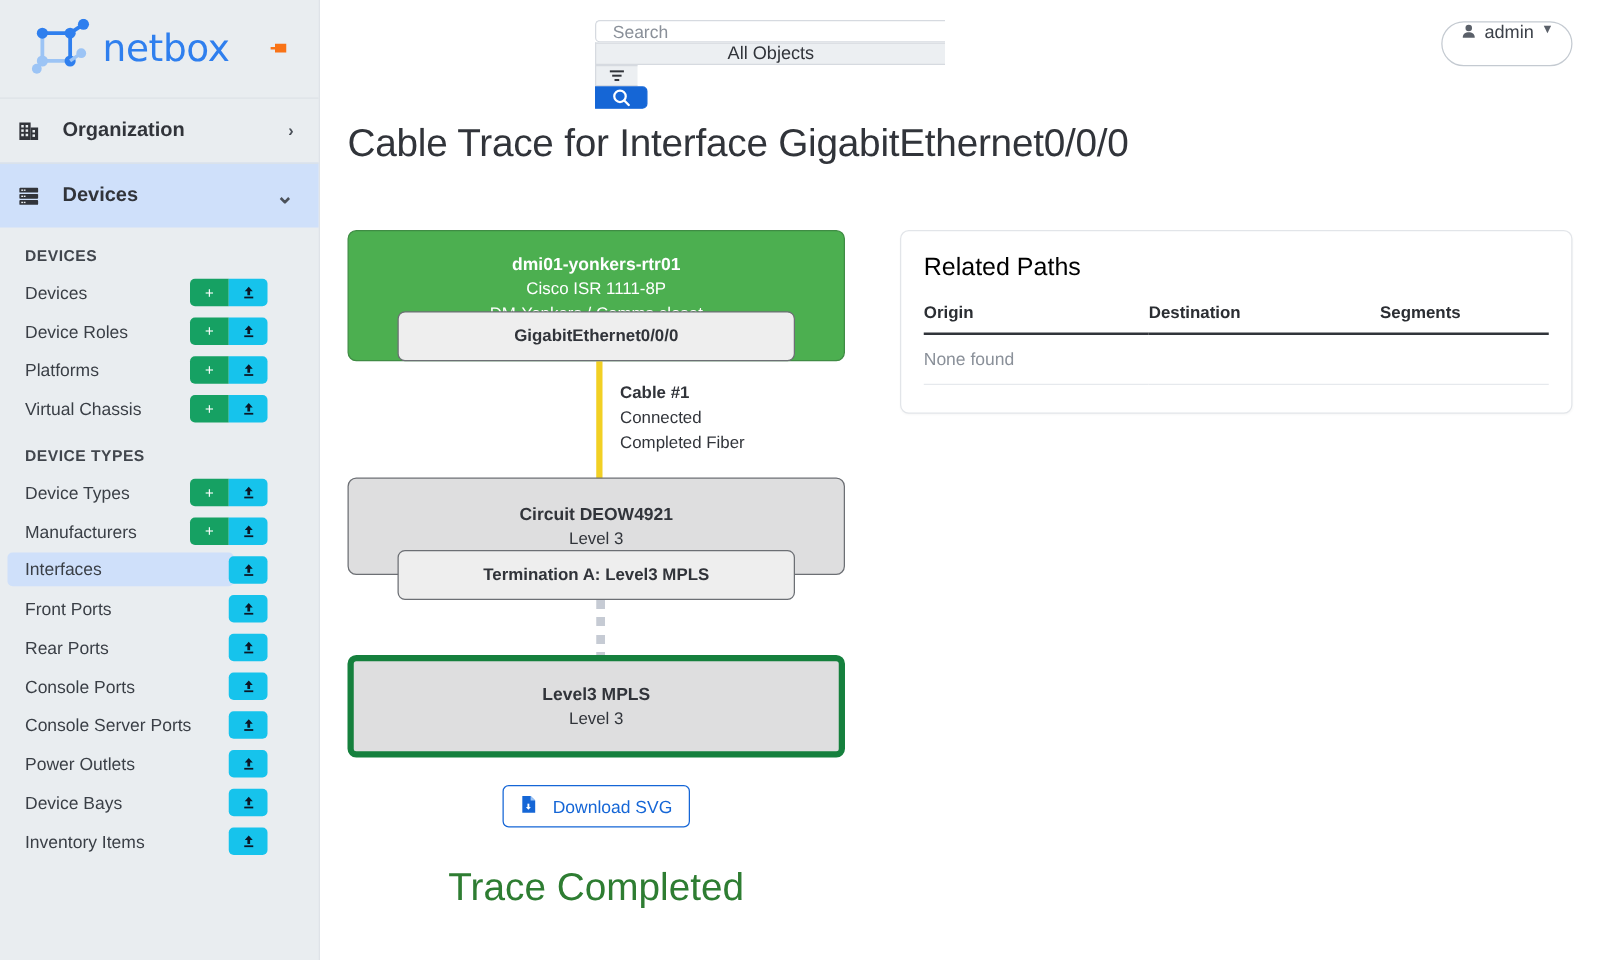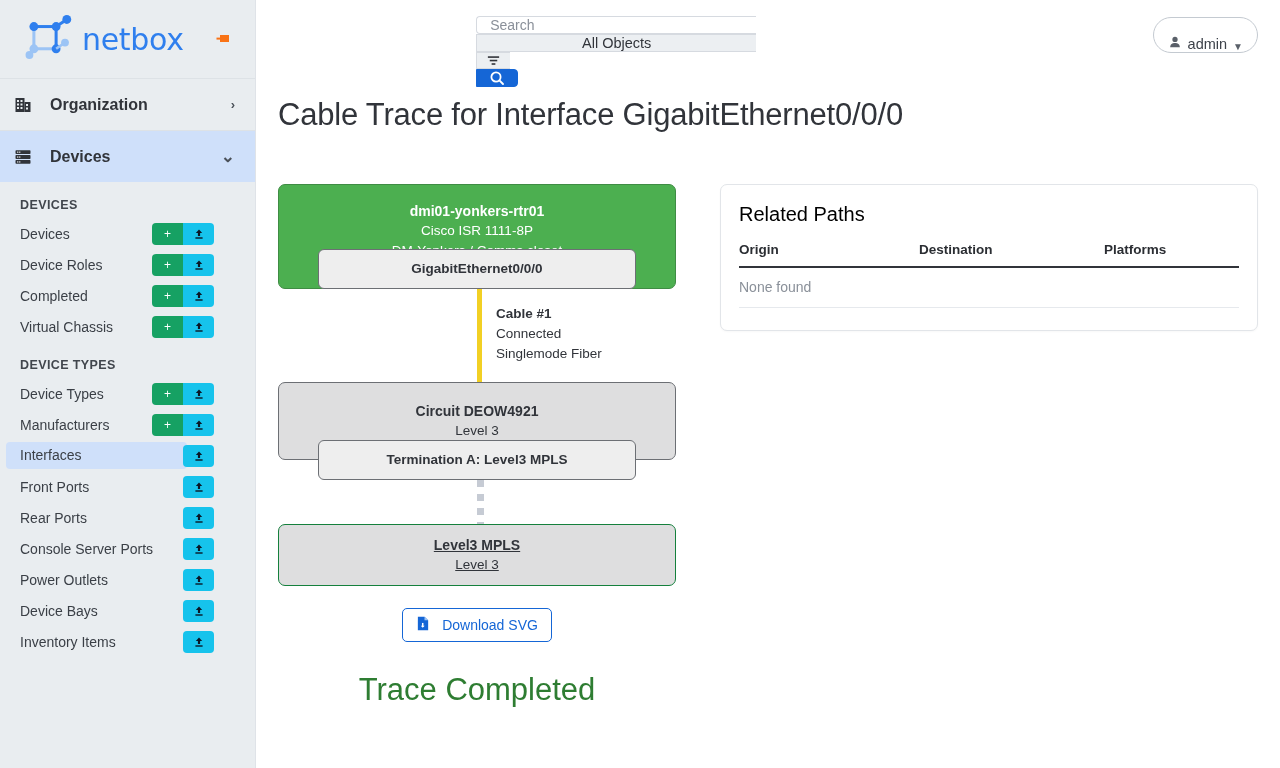--- a/index.html
+++ b/index.html
@@ -118,21 +118,21 @@
     color: #31343a; cursor: pointer;
   }
   .search-go {
     height: 38px; width: 42px;
     display: flex; align-items: center; justify-content: center;
     background: #1566d6; border: 1px solid #1566d6;
     border-radius: 0 4px 4px 0;
     color: #ffffff; cursor: pointer;
   }
   .user-btn {
-    display: flex; align-items: flex-end; gap: 6px;
+    display: flex; align-items: flex-start; gap: 6px;
     height: 36px; padding: 0 14px;
     border: 1px solid #c4cad1; border-radius: 18px;
     background: #fff; color: #3d424a; font-size: 14.5px;
     cursor: pointer; margin-left: auto;
   }
   .user-btn .caret { font-size: 10px; color: #5a6069; }
 
   .page-title {
     font-size: 31px; font-weight: 400; color: #31343a;
     padding: 6px 0 0 22px;
@@ -147,21 +147,21 @@
   .trace { position: relative; width: 398px; }
 
   .node {
     width: 398px;
     border-radius: 7px;
     text-align: center;
     padding: 16px 12px;
     position: relative;
   }
   .node.device { background: #4caf50; border: 1px solid #3f8c44; color: #ffffff; height: 105px; }
-  .node.provider { background: #dededf; border: 1px solid #15803d; color: #31343a; height: 62px; display:flex; flex-direction:column; justify-content:center;text-decoration:underline; }
+  .node.provider { background: #dededf; border: 5px solid #15803d; color: #31343a; height: 82px; display:flex; flex-direction:column; justify-content:center; }
   .node .n-title { font-size: 14px; font-weight: 700; line-height: 20px; }
   .node .n-sub { font-size: 13.5px; font-weight: 400; line-height: 20px; }
 
   .termbox {
     width: 318px;
     height: 40px;
     margin: 0 auto;
     background: #eeeeee;
     border: 1px solid #6c6f74;
     border-radius: 6px;
@@ -341,21 +341,21 @@
             <span class="mini-btn mini-add">+</span>
             <span class="mini-btn mini-imp">
               <svg width="12" height="12" viewBox="0 0 12 12" aria-hidden="true">
                 <path d="M6 1.4 L9.2 5 H7.1 V8.1 H4.9 V5 H2.8 Z" fill="#0b1726"></path>
                 <rect x="2.4" y="9.3" width="7.2" height="1.4" fill="#0b1726"></rect>
               </svg>
             </span>
           </span>
         </div>
         <div class="nav-item">
-          <span class="ni-label">Completed</span>
+          <span class="ni-label">Platforms</span>
           <span class="btn-stack">
             <span class="mini-btn mini-add">+</span>
             <span class="mini-btn mini-imp">
               <svg width="12" height="12" viewBox="0 0 12 12" aria-hidden="true">
                 <path d="M6 1.4 L9.2 5 H7.1 V8.1 H4.9 V5 H2.8 Z" fill="#0b1726"></path>
                 <rect x="2.4" y="9.3" width="7.2" height="1.4" fill="#0b1726"></rect>
               </svg>
             </span>
           </span>
         </div>
@@ -413,20 +413,31 @@
             <span class="mini-btn mini-imp solo">
               <svg width="12" height="12" viewBox="0 0 12 12" aria-hidden="true">
                 <path d="M6 1.4 L9.2 5 H7.1 V8.1 H4.9 V5 H2.8 Z" fill="#0b1726"></path>
                 <rect x="2.4" y="9.3" width="7.2" height="1.4" fill="#0b1726"></rect>
               </svg>
             </span>
           </span>
         </div>
         <div class="nav-item">
           <span class="ni-label">Rear Ports</span>
+          <span class="btn-stack">
+            <span class="mini-btn mini-imp solo">
+              <svg width="12" height="12" viewBox="0 0 12 12" aria-hidden="true">
+                <path d="M6 1.4 L9.2 5 H7.1 V8.1 H4.9 V5 H2.8 Z" fill="#0b1726"></path>
+                <rect x="2.4" y="9.3" width="7.2" height="1.4" fill="#0b1726"></rect>
+              </svg>
+            </span>
+          </span>
+        </div>
+        <div class="nav-item">
+          <span class="ni-label">Console Ports</span>
           <span class="btn-stack">
             <span class="mini-btn mini-imp solo">
               <svg width="12" height="12" viewBox="0 0 12 12" aria-hidden="true">
                 <path d="M6 1.4 L9.2 5 H7.1 V8.1 H4.9 V5 H2.8 Z" fill="#0b1726"></path>
                 <rect x="2.4" y="9.3" width="7.2" height="1.4" fill="#0b1726"></rect>
               </svg>
             </span>
           </span>
         </div>
         <div class="nav-item">
@@ -523,21 +534,21 @@
 
           <div class="termbox" style="margin-top:-40px;">
             <span>GigabitEthernet0/0/0</span>
           </div>
 
           <div class="cable-seg">
             <div class="cable-line"></div>
             <div class="cable-label">
               <div class="cl-title">Cable #1</div>
               <div class="cl-line">Connected</div>
-              <div class="cl-line">Singlemode Fiber</div>
+              <div class="cl-line">Completed Fiber</div>
             </div>
           </div>
 
           <div class="circuit-wrap">
             <div class="circuit-body" style="margin-top:-20px;">
               <div class="n-title">Circuit DEOW4921</div>
               <div class="n-sub">Level 3</div>
             </div>
             <div class="termbox" style="margin-top:-20px;">
               <span>Termination A: Level3 MPLS</span>
@@ -572,21 +583,21 @@
       </div>
 
       <div class="side-col">
         <div class="card">
           <div class="card-title">Related Paths</div>
           <table class="paths">
             <thead>
               <tr>
                 <th style="width:36%">Origin</th>
                 <th style="width:37%">Destination</th>
-                <th style="width:27%">Platforms</th>
+                <th style="width:27%">Segments</th>
               </tr>
             </thead>
             <tbody id="paths-body">
                 <tr>
                   <td colspan="3">None found</td>
                 </tr>
               </tbody>
           </table>
         </div>
       </div>

